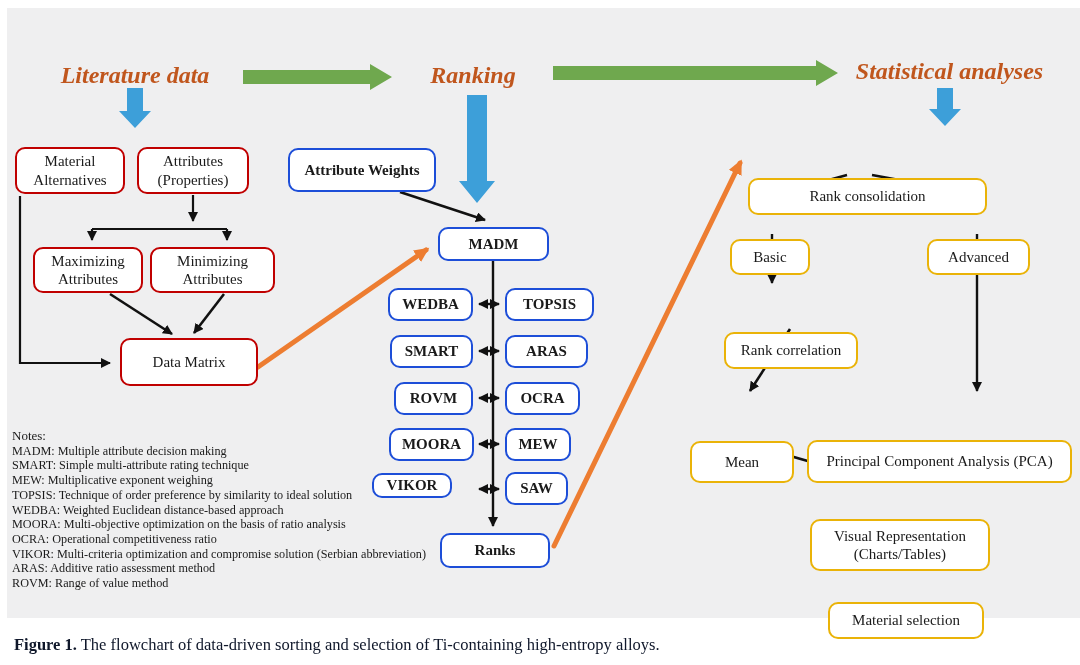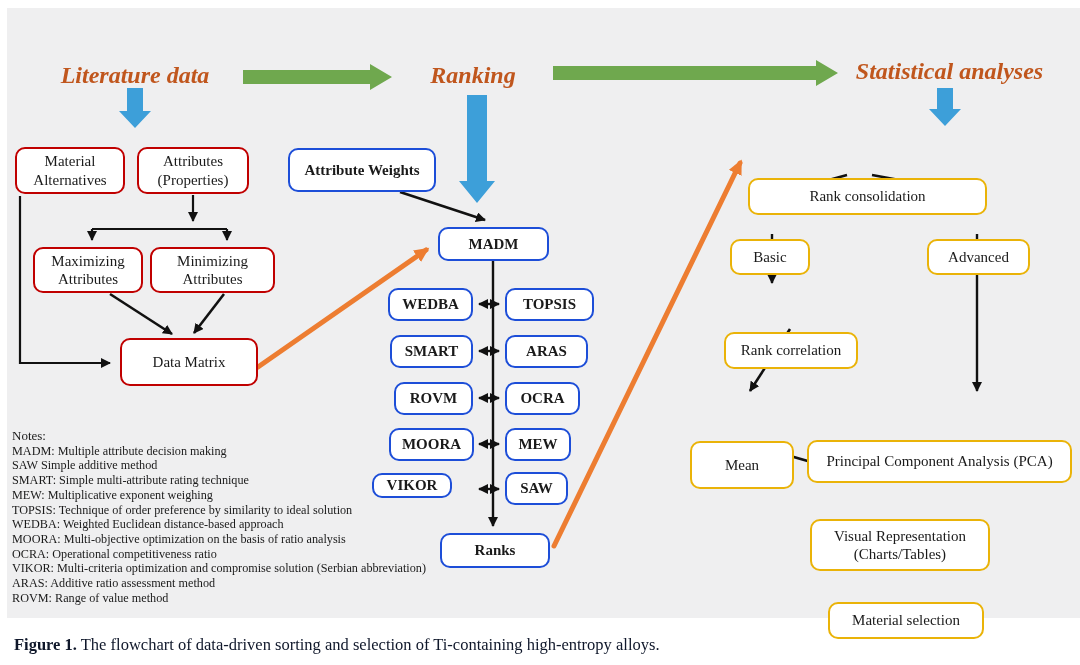--- a/index.html
+++ b/index.html
@@ -118,30 +118,29 @@
 <div class="node purple" style="left:389px;top:428px;width:85px;height:33px">MOORA</div>
 <div class="node purple" style="left:505px;top:428px;width:66px;height:33px">MEW</div>
 <div class="node purple" style="left:372px;top:473px;width:80px;height:25px">VIKOR</div>
 <div class="node purple" style="left:505px;top:472px;width:63px;height:33px">SAW</div>
 <div class="node purple" style="left:440px;top:533px;width:110px;height:35px">Ranks</div>
 
 <div class="node green" style="left:748px;top:136px;width:239px;height:37px">Rank consolidation</div>
 <div class="node green" style="left:730px;top:197px;width:80px;height:36px">Basic</div>
 <div class="node green" style="left:927px;top:197px;width:103px;height:36px">Advanced</div>
 <div class="node green" style="left:724px;top:290px;width:134px;height:37px">Rank correlation</div>
-<div class="node green" style="left:690px;top:399px;width:104px;height:48px">Mean</div>
+<div class="node green" style="left:690px;top:399px;width:104px;height:42px">Mean</div>
 <div class="node green" style="left:807px;top:398px;width:265px;height:43px">Principal Component Analysis (PCA)</div>
 <div class="node green" style="left:810px;top:477px;width:180px;height:52px">Visual Representation
 (Charts/Tables)</div>
 <div class="node green" style="left:828px;top:560px;width:156px;height:37px">Material selection</div>
 
 <div class="notes">
   <div class="notes-title">Notes:</div>
   <div>MADM: Multiple attribute decision making</div>
-  <div>SAW Simple additive method</div>
   <div>SMART: Simple multi-attribute rating technique</div>
   <div>MEW: Multiplicative exponent weighing</div>
   <div>TOPSIS: Technique of order preference by similarity to ideal solution</div>
   <div>WEDBA: Weighted Euclidean distance-based approach</div>
   <div>MOORA: Multi-objective optimization on the basis of ratio analysis</div>
   <div>OCRA: Operational competitiveness ratio</div>
   <div>VIKOR: Multi-criteria optimization and compromise solution (Serbian abbreviation)</div>
   <div>ARAS: Additive ratio assessment method</div>
   <div>ROVM: Range of value method</div>
 </div>

